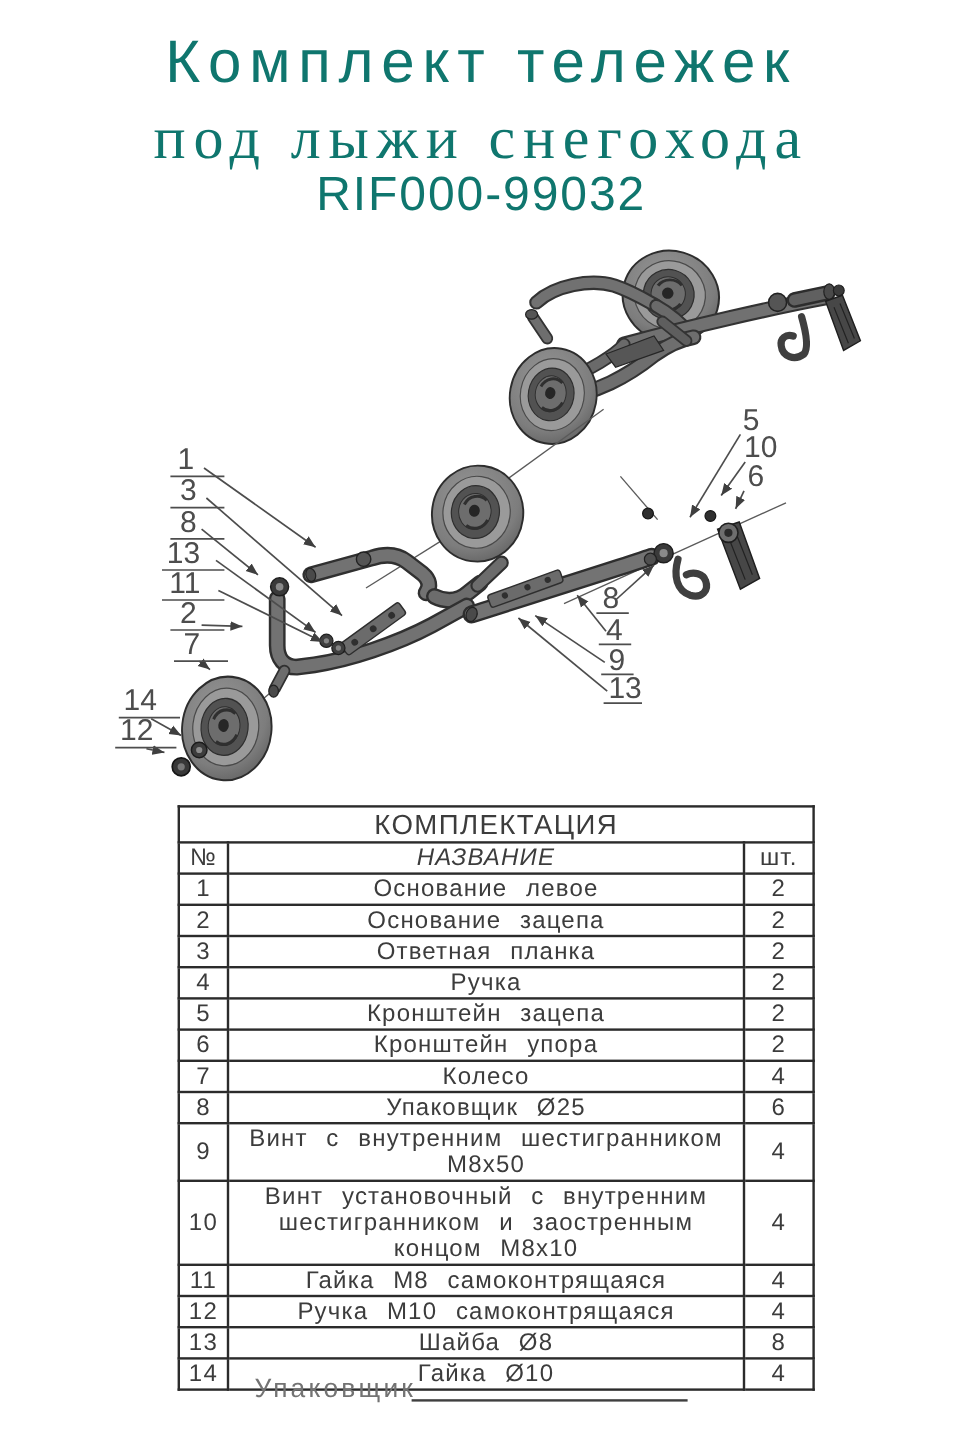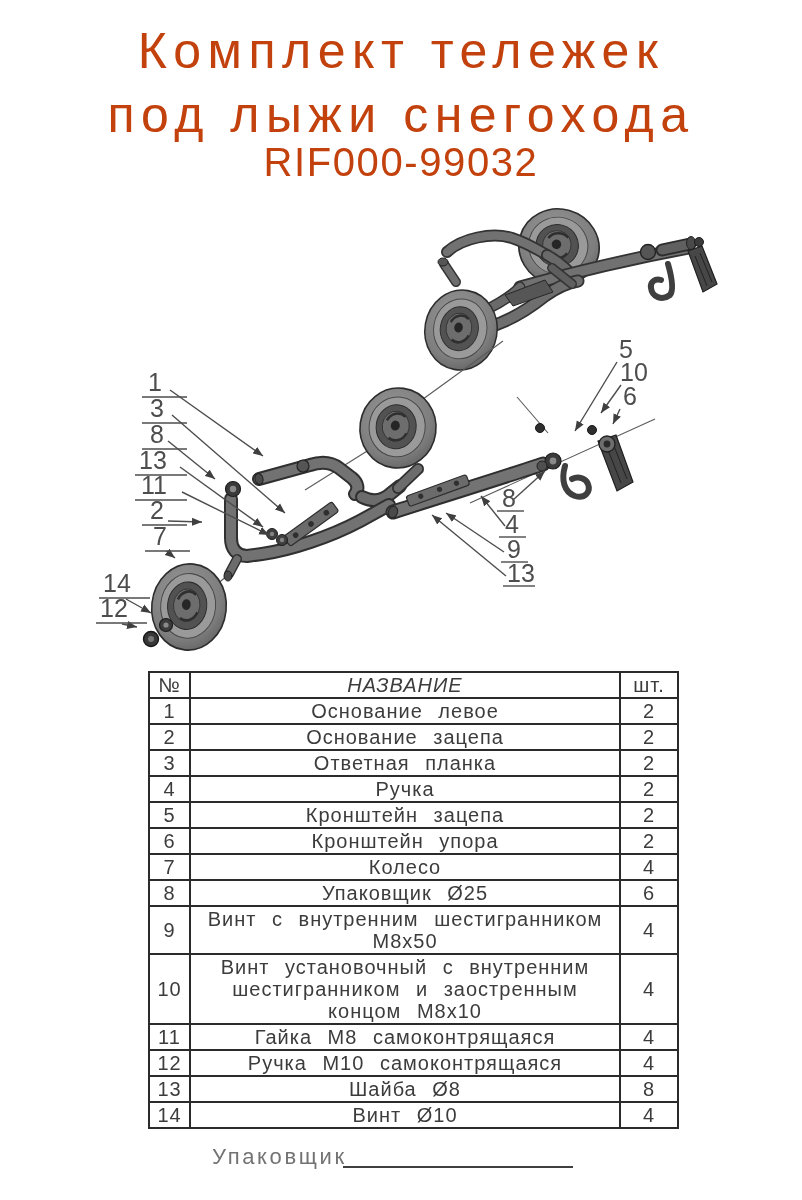--- a/index.html
+++ b/index.html
@@ -1,23 +1,23 @@
 <!DOCTYPE html>
 <html><head>
 <meta charset="utf-8">
 <style>
   html,body{margin:0;padding:0;background:#ffffff;}
   body{width:802px;height:1200px;position:relative;overflow:hidden;
        font-family:"Liberation Sans",sans-serif;color:#3d3d3d;}
   .abs{position:absolute;}
   
-  .title-line{left:0;width:802px;text-align:center;color:#c2410c;
+  .title-line{left:0;width:802px;text-align:center;color:#0f766e;
       font-weight:300;white-space:nowrap;}
   #title1{top:22px;font-size:50px;letter-spacing:.13em;}
-  #title2{top:86px;font-size:50px;letter-spacing:.13em;}
+  #title2{top:86px;font-size:50px;letter-spacing:.13em;font-family:Liberation Serif, serif;}
   #title3{top:140px;font-size:40px;letter-spacing:.04em;text-align:center;}
   
   #diagram{left:0;top:200px;}
   
   #spec-table-wrap{left:148px;top:671px;width:529px;}
   table.spec{border-collapse:collapse;width:100%;table-layout:fixed;
       font-size:20px;color:#3c3c3c;}
   table.spec td{border:2px solid #2b2b2b;text-align:center;vertical-align:middle;
       padding:1px 3px;line-height:22px;letter-spacing:.05em;word-spacing:.45em;
       overflow:hidden;}
@@ -240,20 +240,23 @@
 
 <div id="spec-table-wrap" class="abs">
   <table class="spec">
     <colgroup>
         <col class="c-num">
         <col class="c-name">
         <col class="c-qty">
       </colgroup>
     <tbody>
       <tr>
+          <td class="cap" colspan="3">КОМПЛЕКТАЦИЯ</td>
+        </tr>
+      <tr>
         <td>№</td>
         <td class="hdr-name">НАЗВАНИЕ</td>
         <td>шт.</td>
       </tr>
       <tr>
           <td>1</td>
           <td class="name">Основание левое</td>
           <td>2</td>
         </tr>
       <tr>
@@ -314,21 +317,21 @@
           <td class="name">Ручка М10 самоконтрящаяся</td>
           <td>4</td>
         </tr>
       <tr>
           <td>13</td>
           <td class="name">Шайба Ø8</td>
           <td>8</td>
         </tr>
       <tr>
           <td>14</td>
-          <td class="name">Винт Ø10</td>
+          <td class="name">Гайка Ø10</td>
           <td>4</td>
         </tr>
     </tbody>
   </table>
 </div>
 
 <div id="packer-label" class="abs">Упаковщик</div>
 <div id="sign-line" class="abs"></div>
 
 </body></html>

